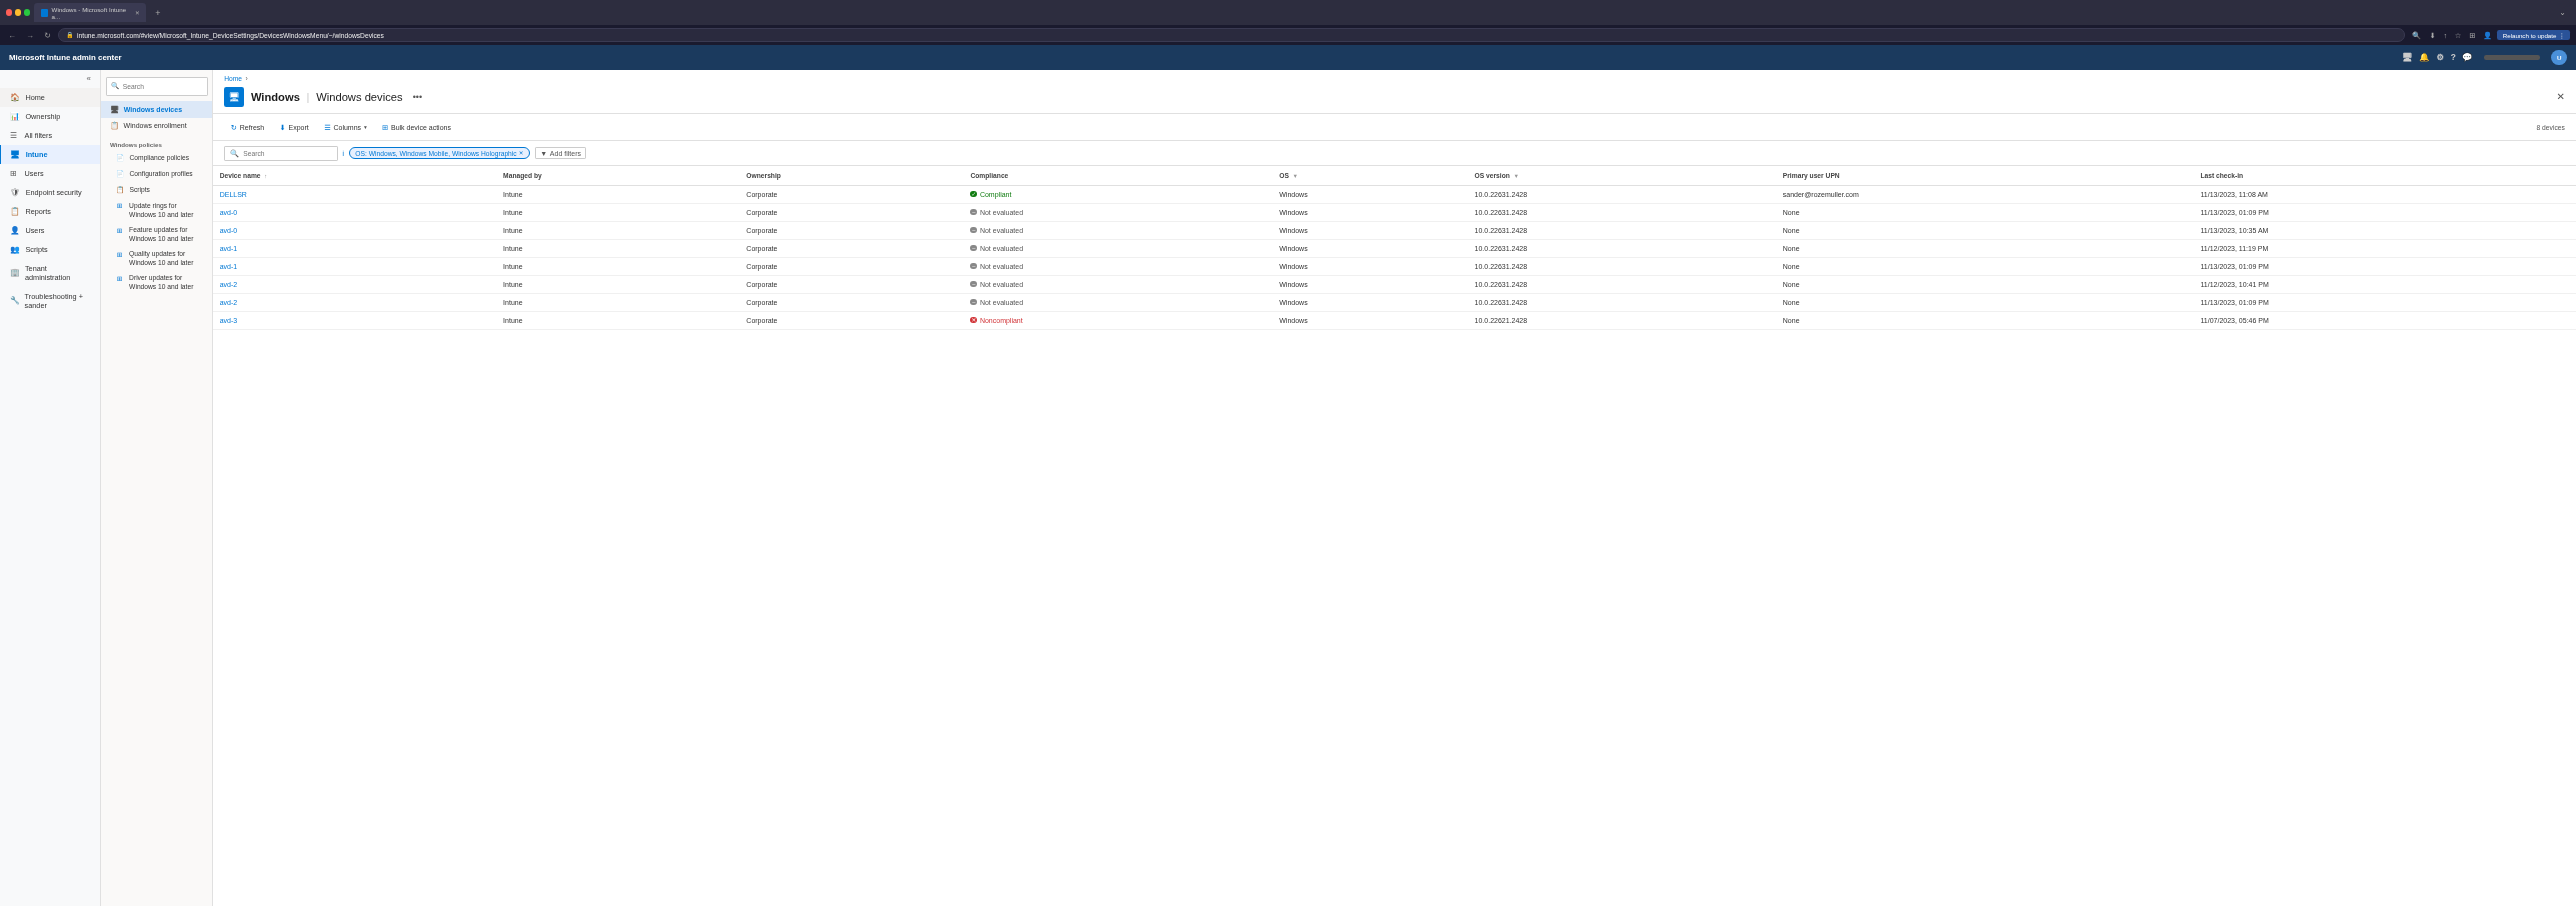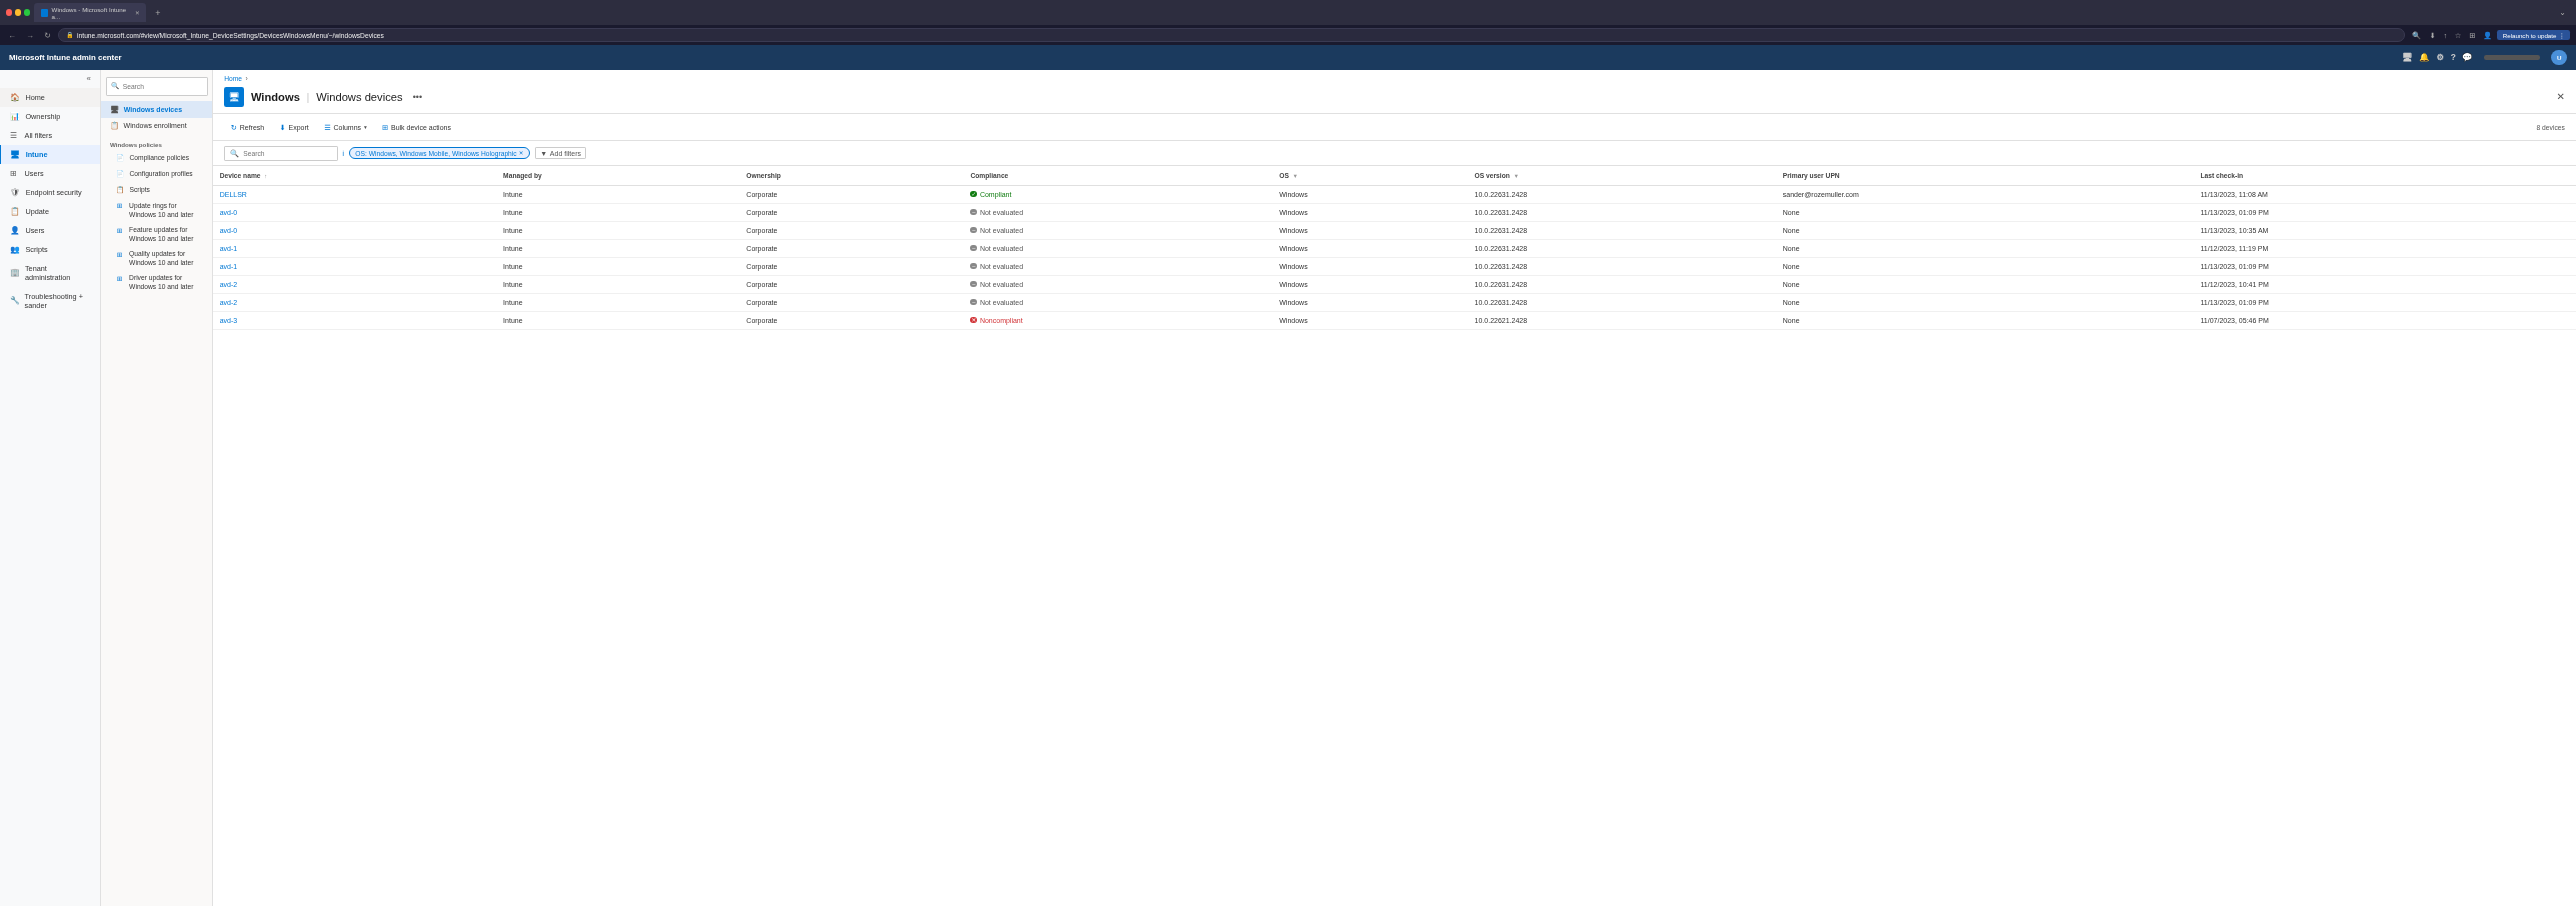--- a/index.html
+++ b/index.html
@@ -540,21 +540,21 @@
       <div class="sidebar-item">
         <span class="sidebar-icon">⊞</span>
         <span>Users</span>
       </div>
       <div class="sidebar-item">
         <span class="sidebar-icon">🛡</span>
         <span>Endpoint security</span>
       </div>
       <div class="sidebar-item">
         <span class="sidebar-icon">📋</span>
-        <span>Update</span>
+        <span>Reports</span>
       </div>
       <div class="sidebar-item">
         <span class="sidebar-icon">👤</span>
         <span>Users</span>
       </div>
       <div class="sidebar-item">
         <span class="sidebar-icon">👥</span>
         <span>Scripts</span>
       </div>
       <div class="sidebar-item">

